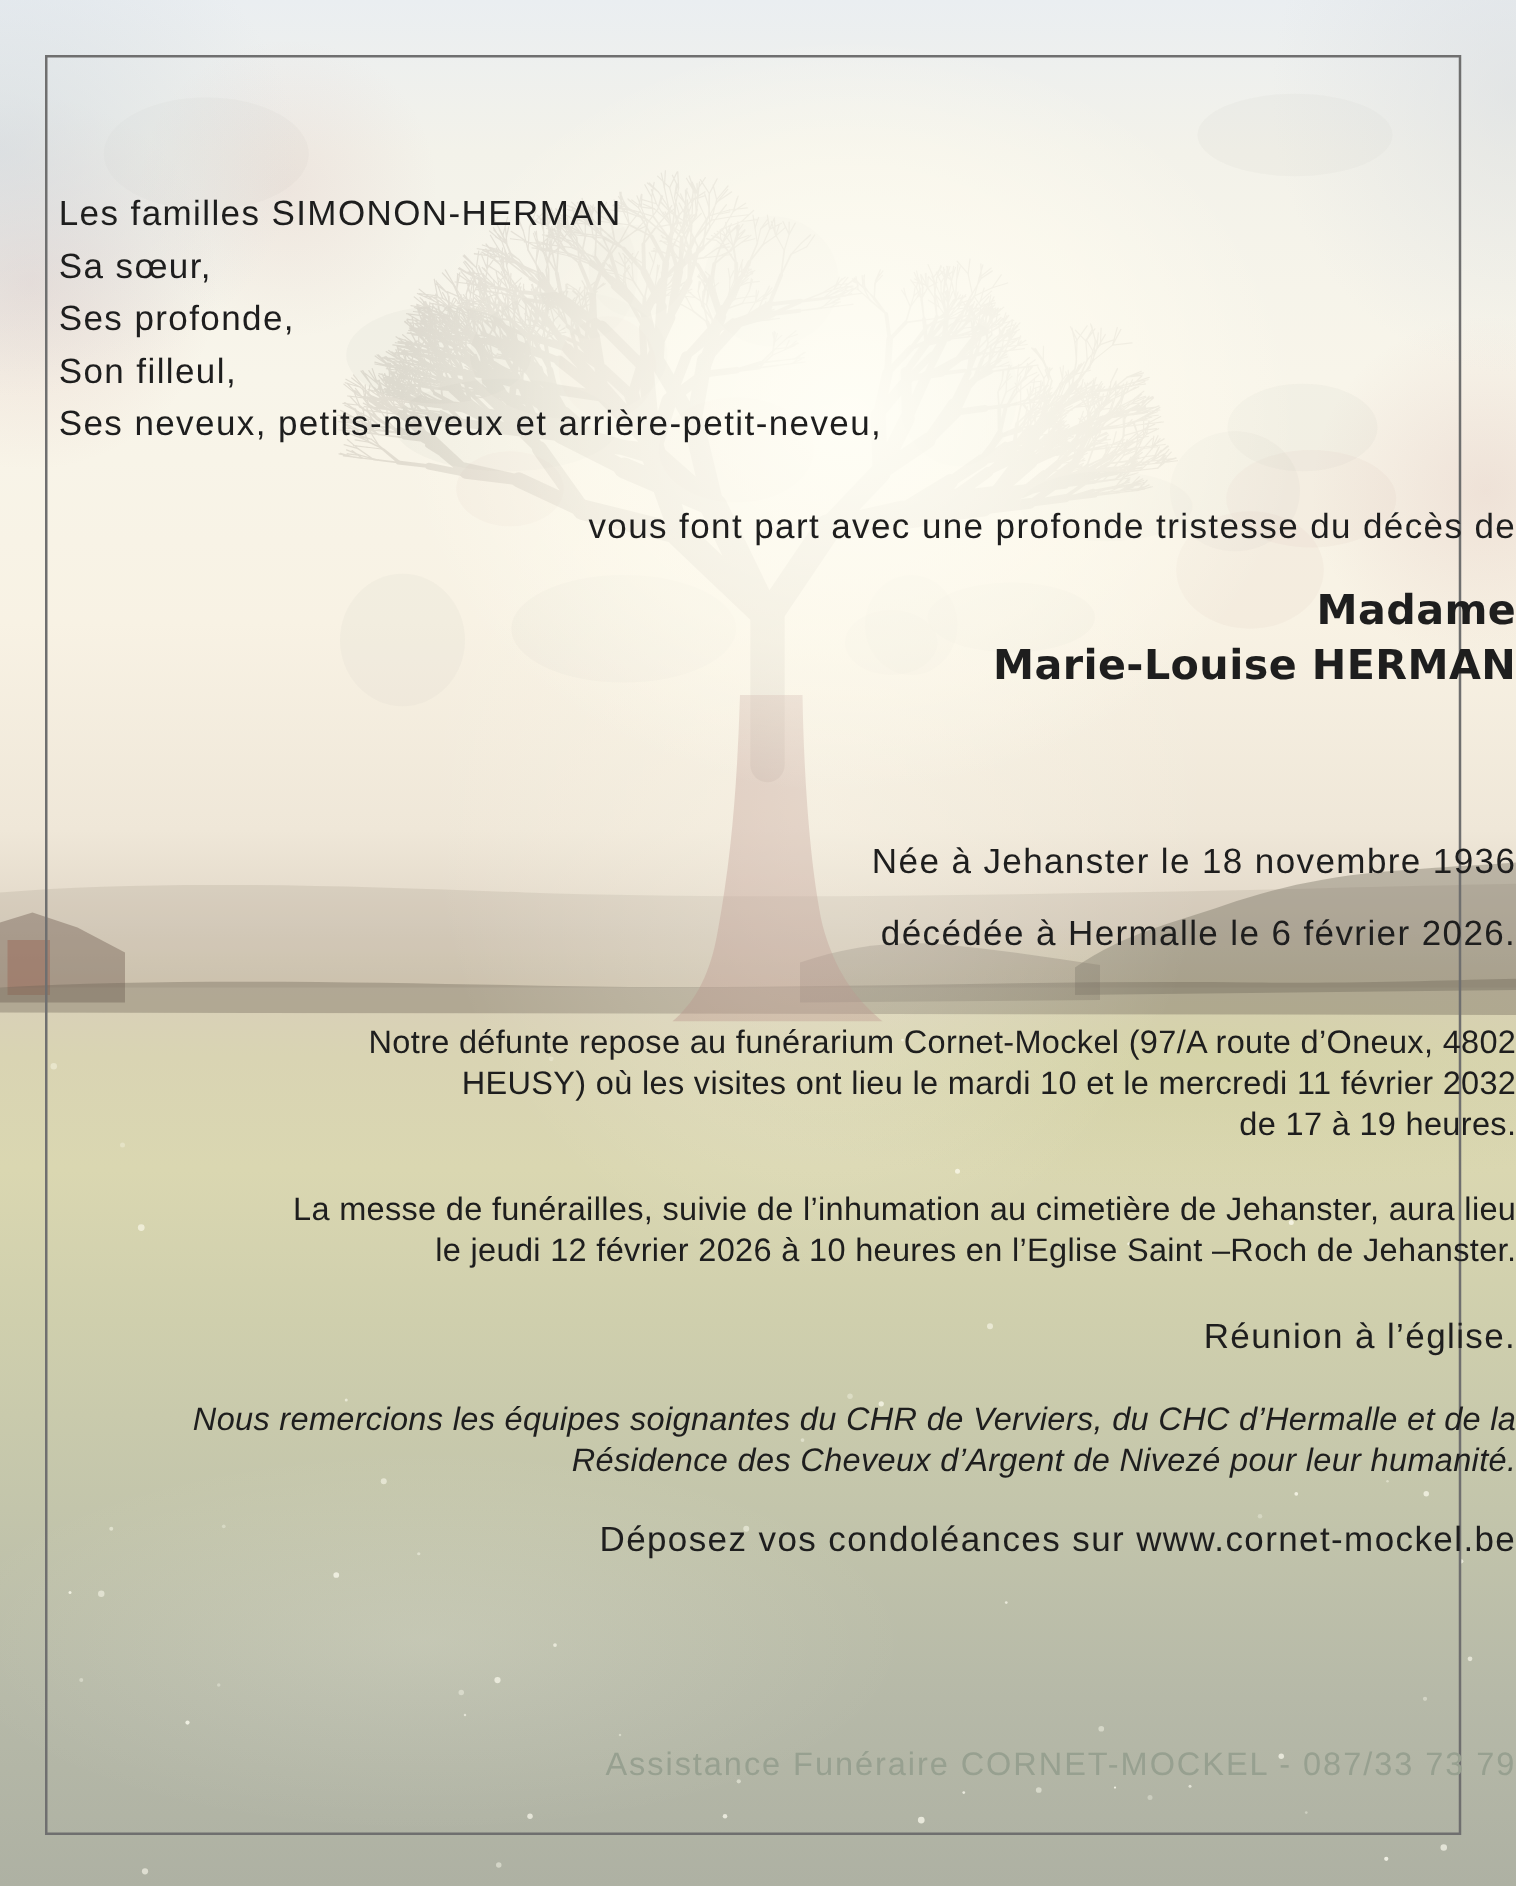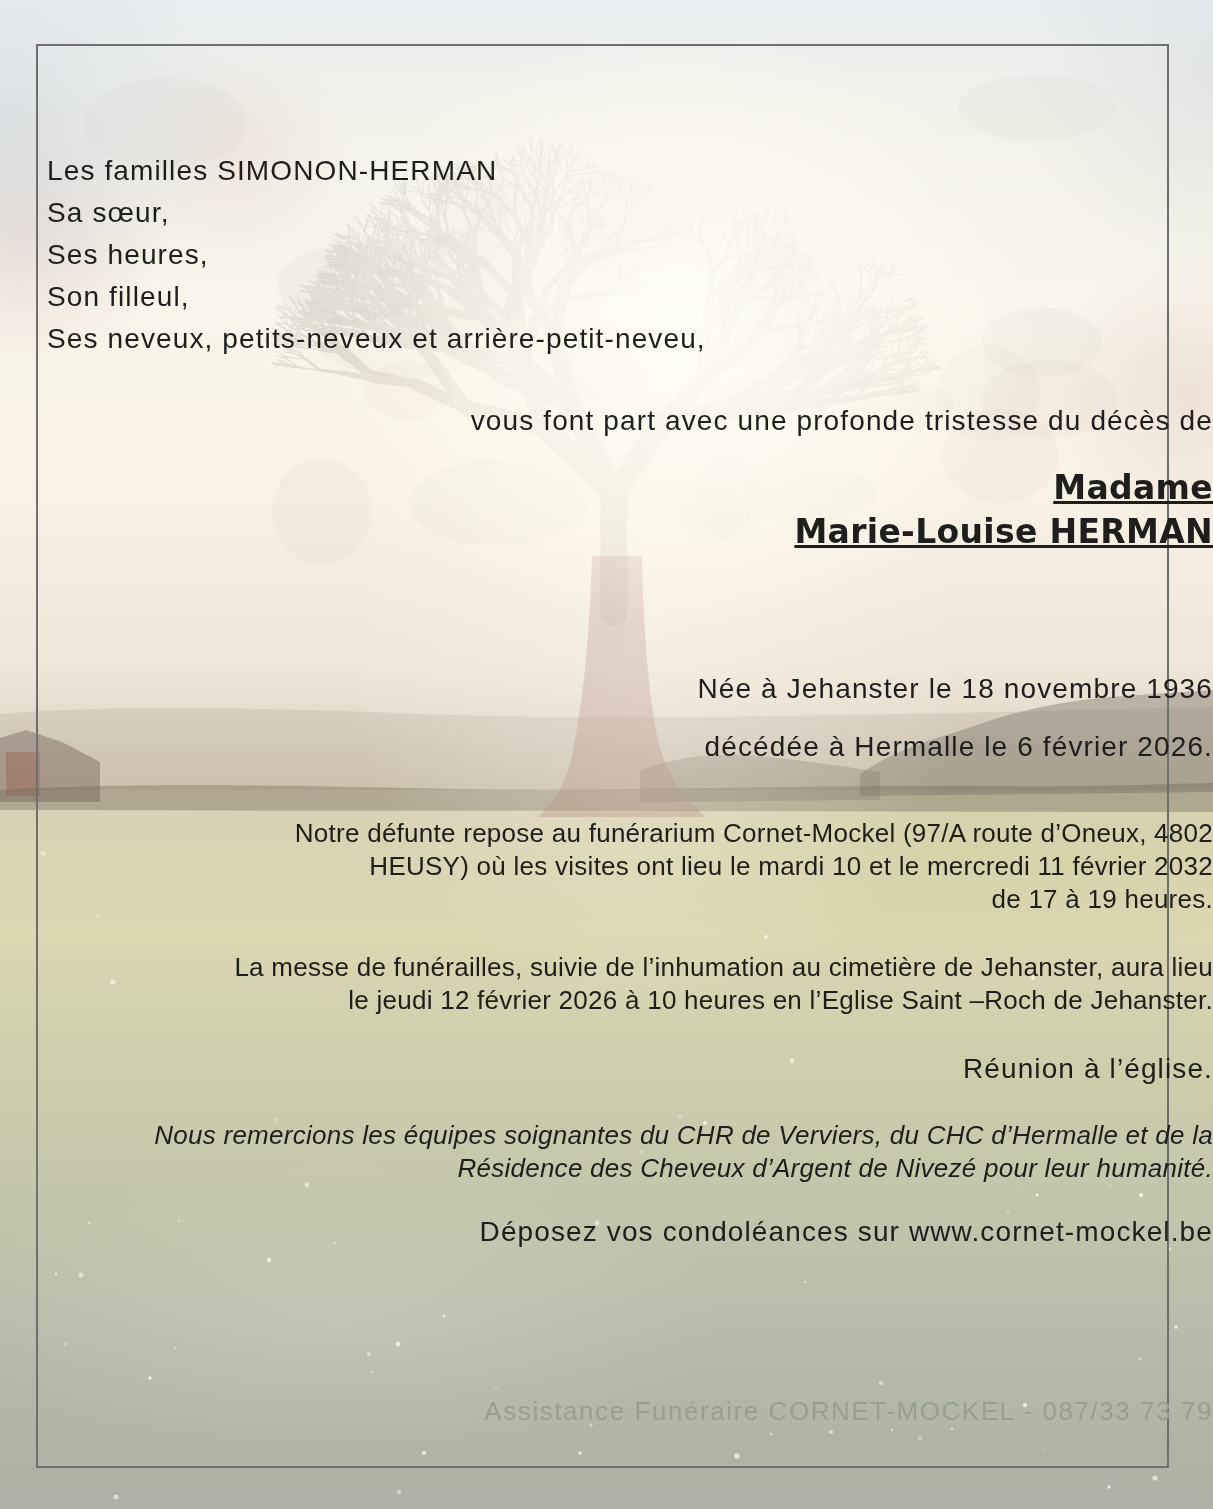--- a/index.html
+++ b/index.html
@@ -46,21 +46,21 @@
   .line{white-space:nowrap;}
 
   .family{
     left:47px;top:150px;width:1000px;text-align:left;
     font-size:28px;line-height:42px;letter-spacing:0.04em;
   }
   .body28{font-size:28px;line-height:42px;letter-spacing:0.04em;}
   .para26{font-size:26px;line-height:33px;letter-spacing:0.01em;}
   .head{
     font-family:"DejaVu Sans",sans-serif;font-weight:700;
-    font-size:33px;line-height:40px;letter-spacing:0.01em;text-decoration:underline;
+    font-size:33px;line-height:40px;letter-spacing:0.01em;
   }
   .italic{font-style:italic;}
   .footerline{
     font-size:26px;letter-spacing:0.06em;
     color:var(--footer-color,#97a090);
   }
 </style>
 </head>
 <body>
 
@@ -179,21 +179,21 @@
 
   <div class="bg-tint"></div>
 
   <div class="frame"></div>
 
   <div class="content">
 
     <div class="blk family">
       <div class="line">Les familles SIMONON-HERMAN</div>
       <div class="line">Sa sœur,</div>
-      <div class="line">Ses heures,</div>
+      <div class="line">Ses profonde,</div>
       <div class="line">Son filleul,</div>
       <div class="line">Ses neveux, petits-neveux et arrière-petit-neveu,</div>
     </div>
 
     <div class="blk body28" style="top:400px">
       <div class="line">vous font part avec une profonde tristesse du décès de</div>
     </div>
 
     <div class="blk head" style="top:468px">
       <div class="line">Madame</div>

